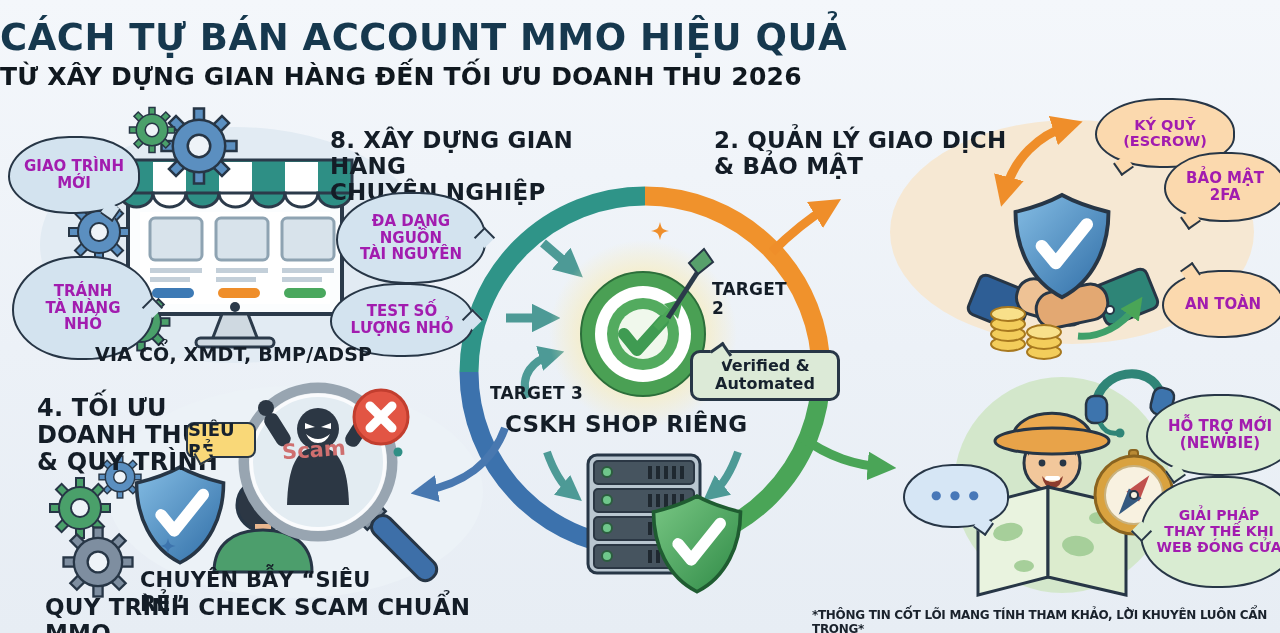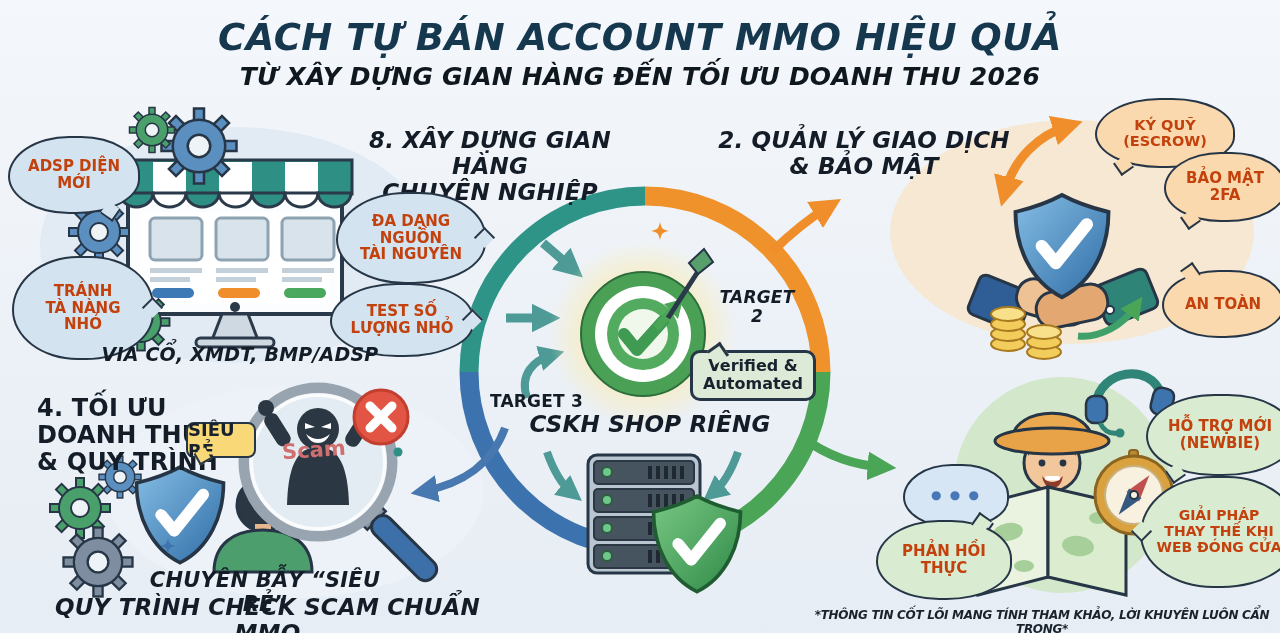--- a/index.html
+++ b/index.html
@@ -2,40 +2,40 @@
 <html><head>
 <meta charset="utf-8">
 <style>
   html,body{margin:0;padding:0;background:#dfe7ef;}
   .stage{position:relative;width:1280px;height:633px;overflow:hidden;
     background:linear-gradient(180deg,#f4f7fb 0%,#ecf1f7 55%,#e7edf4 100%);
     font-family:"DejaVu Sans","Liberation Sans",sans-serif;color:#17222e;}
   .abs{position:absolute;}
   .pre{white-space:pre-line;}
   .hd{font-weight:800;color:#141d27;line-height:1.13;letter-spacing:.2px;}
-  .ctr{text-align:center;font-style:italic;}
+  .ctr{}
   .art{position:absolute;left:0;top:0;}
   .bubble{position:absolute;display:flex;align-items:center;justify-content:center;
-    text-align:center;font-weight:800;color:#c2410c;border:2.5px solid #273646;
+    text-align:center;font-weight:800;color:#a21caf;border:2.5px solid #273646;
     border-radius:50% 48% 52% 50% / 56% 52% 48% 52%;
     padding:4px 8px;line-height:1.12;white-space:pre-line;font-size:15px;}
   .blue-b{background:#d3e3ef;}
   .peach-b{background:#fbd9ae;}
   .green-b{background:#d9ecd2;}
   .lblue-b{background:#d6e6f5;}
   .bubble::after{content:"";position:absolute;width:13px;height:13px;background:inherit;
     border:2.5px solid #273646;}
   .tbr::after{bottom:-7px;right:16%;transform:rotate(35deg);border-top:none;border-left:none;}
   .tbl::after{bottom:-7px;left:14%;transform:rotate(55deg);border-top:none;border-left:none;}
   .tr::after{right:-8px;top:50%;margin-top:-8px;transform:rotate(-45deg);border-bottom:none;border-left:none;}
   .tl::after{left:-8px;top:50%;margin-top:-8px;transform:rotate(-45deg);border-top:none;border-right:none;}
   .ttl::after{top:-7px;left:16%;transform:rotate(55deg);border-bottom:none;border-right:none;}
   .ttr::after{top:-7px;right:16%;transform:rotate(35deg);border-bottom:none;border-right:none;}
   .chip{position:absolute;background:#dcead7;border:3px solid #273646;border-radius:10px;
-    font-weight:800;font-size:16px;line-height:1.15;text-align:center;padding:4px 8px;
+    font-weight:800;font-size:16px;line-height:1.15;text-align:center;padding:4px 20px;
     white-space:pre-line;}
   .chip::after{content:"";position:absolute;width:13px;height:13px;background:inherit;
     border:3px solid #273646;top:-8px;left:14%;transform:rotate(55deg);
     border-bottom:none;border-right:none;}
   .tag{position:absolute;background:#f9d878;border:2.5px solid #273646;border-radius:8px;
     font-weight:700;font-size:18px;display:flex;align-items:center;justify-content:center;}
   .tag::after{content:"";position:absolute;width:11px;height:11px;background:inherit;
     border:2.5px solid #273646;bottom:-7px;left:12%;transform:rotate(60deg);
     border-top:none;border-left:none;}
 </style>
@@ -324,53 +324,51 @@
   <div class="abs hd ctr" style="left:0;right:0;top:63px;font-size:25px;color:#10181f">TỪ XÂY DỰNG GIAN HÀNG ĐẾN TỐI ƯU DOANH THU 2026</div>
 
   <div class="abs hd ctr pre" style="left:330px;top:127px;width:320px;font-size:23px">8. XÂY DỰNG GIAN HÀNG
 CHUYÊN NGHIỆP</div>
   <div class="abs hd ctr pre" style="left:714px;top:127px;width:300px;font-size:23px">2. QUẢN LÝ GIAO DỊCH
 &amp; BẢO MẬT</div>
   <div class="abs hd pre" style="left:37px;top:395px;width:220px;font-size:24px">4. TỐI ƯU
 DOANH THU
 &amp; QUY TRÌNH</div>
 
-  <div class="bubble blue-b tbr" style="left:8px;top:136px;width:112px;height:66px;font-size:15px">ADSP DIỆN
+  <div class="bubble blue-b tbr" style="left:8px;top:136px;width:112px;height:66px;font-size:15px">GIAO TRÌNH
 MỚI</div>
   <div class="bubble blue-b tr" style="left:336px;top:192px;width:130px;height:80px;font-size:15px">ĐA DẠNG
 NGUỒN
 TÀI NGUYÊN</div>
   <div class="bubble blue-b tr" style="left:12px;top:256px;width:122px;height:92px;font-size:15px">TRÁNH
 TÀ NÀNG
 NHỎ</div>
   <div class="bubble blue-b tr" style="left:330px;top:283px;width:124px;height:62px;font-size:15px">TEST SỐ
 LƯỢNG NHỎ</div>
   <div class="abs hd ctr" style="left:95px;top:344px;width:290px;font-size:19px">VIA CỔ, XMDT, BMP/ADSP</div>
 
   <div class="bubble peach-b tbl" style="left:1095px;top:98px;width:120px;height:58px;font-size:14.5px">KÝ QUỸ
 (ESCROW)</div>
   <div class="bubble peach-b tbl" style="left:1164px;top:152px;width:102px;height:58px;font-size:15px">BẢO MẬT
 2FA</div>
   <div class="bubble peach-b ttl" style="left:1162px;top:270px;width:102px;height:56px;font-size:15px">AN TOÀN</div>
 
-  <div class="abs hd ctr pre" style="left:712px;top:288px;width:90px;font-size:17px">TARGET
+  <div class="abs hd ctr pre" style="left:712px;top:280px;width:90px;font-size:17px">TARGET
 2</div>
-  <div class="abs hd" style="left:490px;top:392px;font-size:17px">TARGET 3</div>
+  <div class="abs hd" style="left:490px;top:384px;font-size:17px">TARGET 3</div>
   <div class="chip" style="left:690px;top:350px;width:104px">Verified &amp;
 Automated</div>
   <div class="abs hd ctr" style="left:505px;top:411px;width:290px;font-size:23px">CSKH SHOP RIÊNG</div>
 
   <div class="tag" style="left:186px;top:422px;width:66px;height:32px">SIÊU RẺ</div>
   <div class="abs" style="left:282px;top:438px;font-size:21px;font-weight:800;color:#cf6f6f;transform:rotate(-4deg)">Scam</div>
   <div class="abs hd ctr" style="left:140px;top:569px;width:250px;font-size:21px">CHUYÊN BẪY “SIÊU RẺ”</div>
   <div class="abs hd ctr" style="left:45px;top:594px;width:445px;font-size:23px">QUY TRÌNH CHECK SCAM CHUẨN MMO</div>
 
   <div class="bubble lblue-b tbr" style="left:903px;top:464px;width:86px;height:52px;font-size:12px;color:#4878b8;letter-spacing:2px">● ● ●</div>
-  <div class="bubble green-b ttr" style="left:876px;top:520px;width:116px;height:68px;font-size:15px">PHẢN HỒI
-THỰC</div>
   <div class="bubble green-b tbl" style="left:1146px;top:394px;width:128px;height:70px;font-size:15px">HỖ TRỢ MỚI
 (NEWBIE)</div>
   <div class="bubble green-b tl" style="left:1140px;top:476px;width:138px;height:100px;font-size:14px">GIẢI PHÁP
 THAY THẾ KHI
 WEB ĐÓNG CỬA</div>
 
   <div class="abs ctr" style="left:812px;top:608px;width:460px;font-size:12px;font-weight:700;color:#1a222c;letter-spacing:-0.3px">*THÔNG TIN CỐT LÕI MANG TÍNH THAM KHẢO, LỜI KHUYÊN LUÔN CẨN TRỌNG*</div>
 </div>
 
 </body></html>

